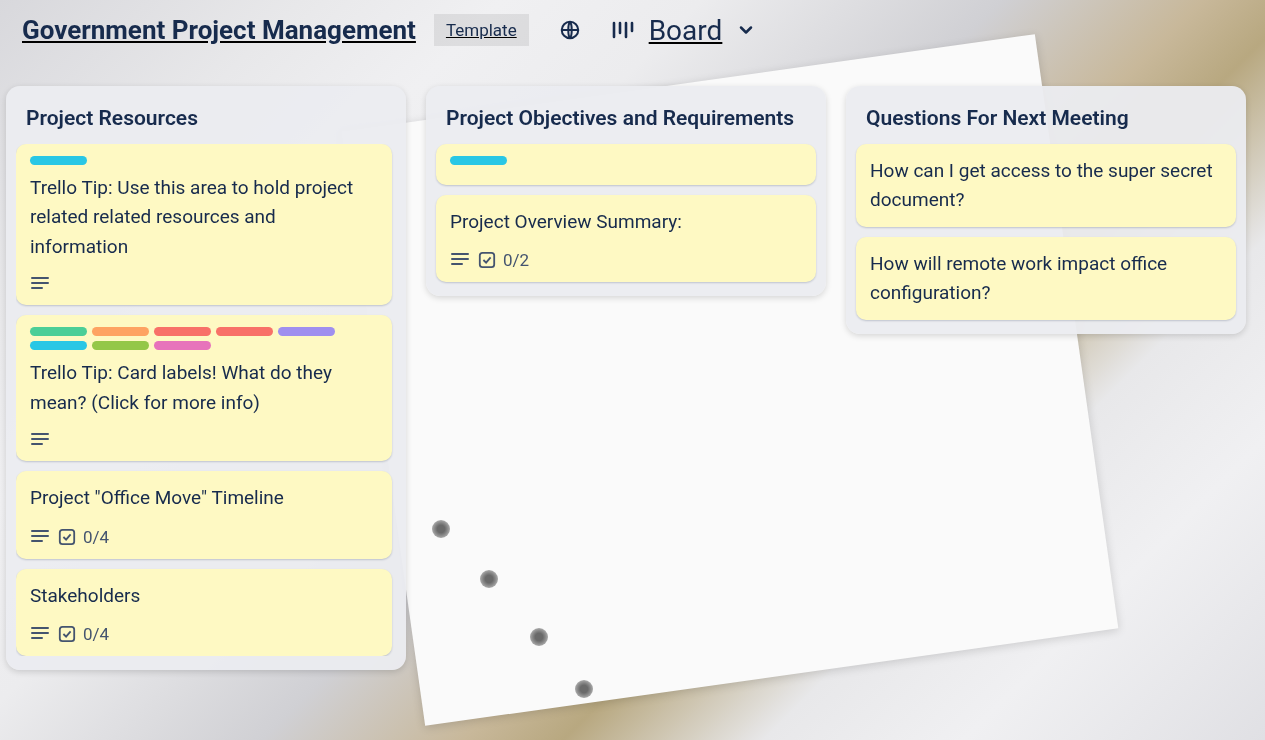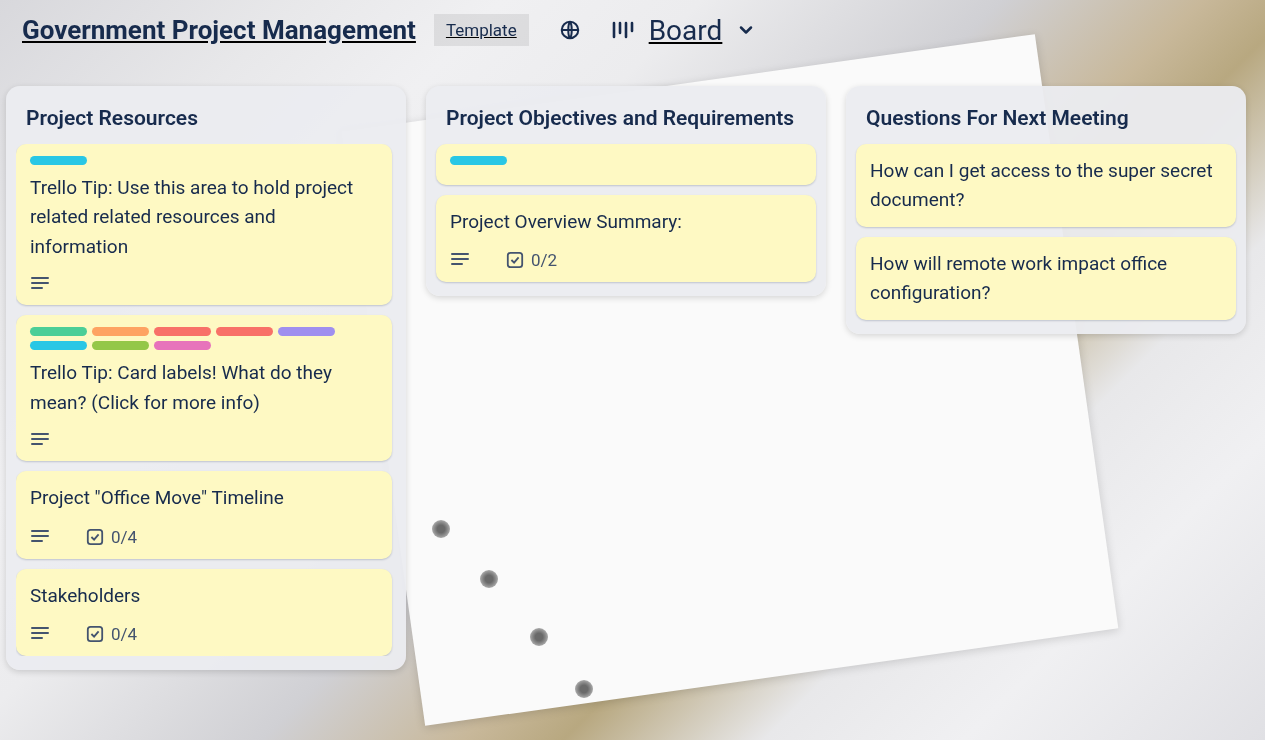--- a/index.html
+++ b/index.html
@@ -152,21 +152,21 @@
 .l-pink   { background: #e774bb; }
 
 .card-text {
   font-size: 19px;
   line-height: 1.55;
   color: #172b4d;
 }
 .badges {
   display: flex;
   align-items: center;
-  gap: 36px;
+  gap: 8px;
   margin-top: 14px;
   color: #44546f;
 }
 .desc-icon svg, .check-wrap svg { display: block; }
 .check-wrap { display: flex; align-items: center; gap: 7px; font-size: 17px; }
 
 </style>
 </head>
 <body>
 

